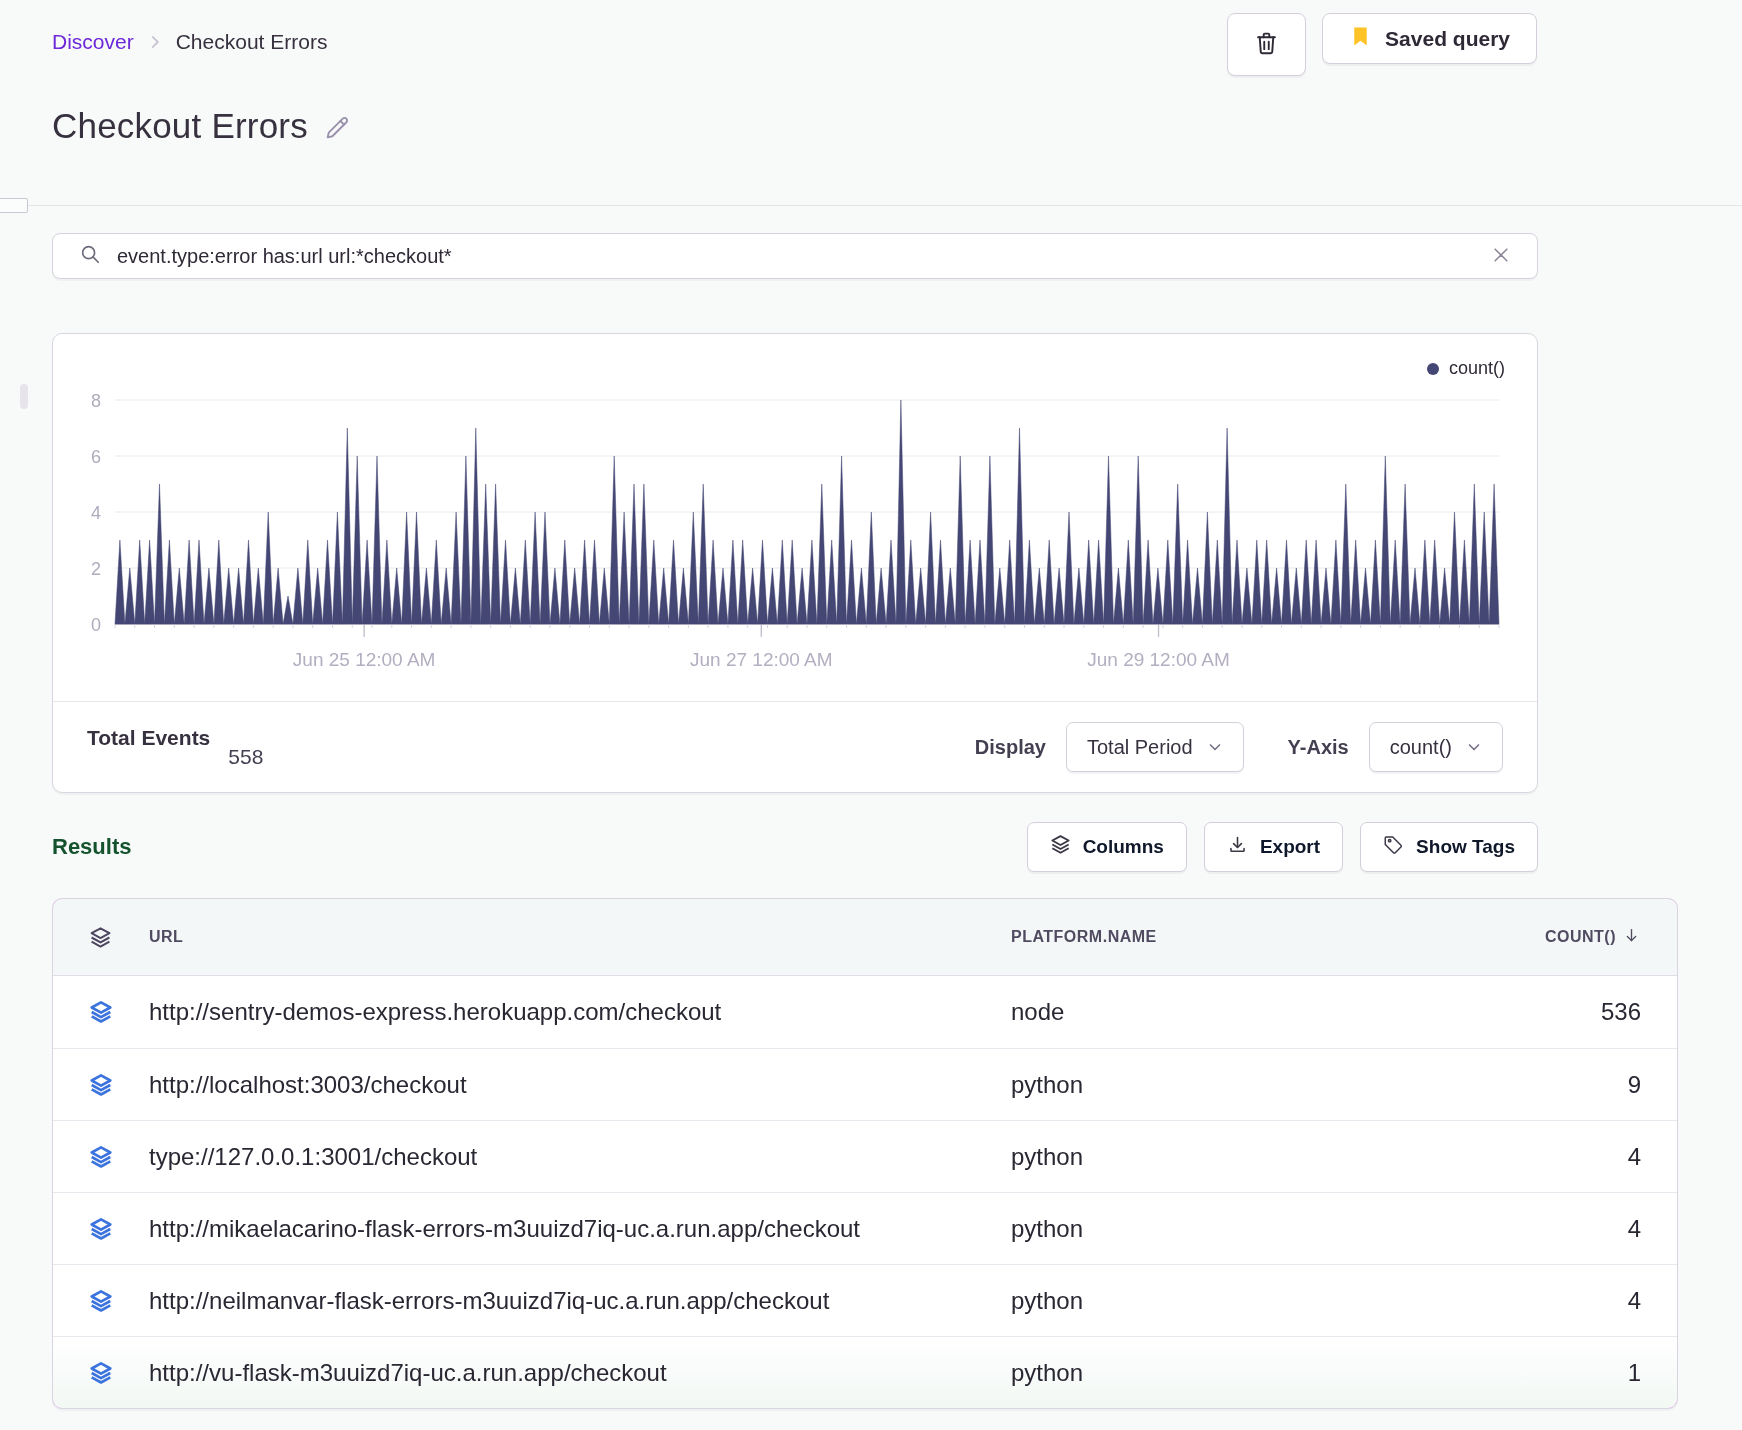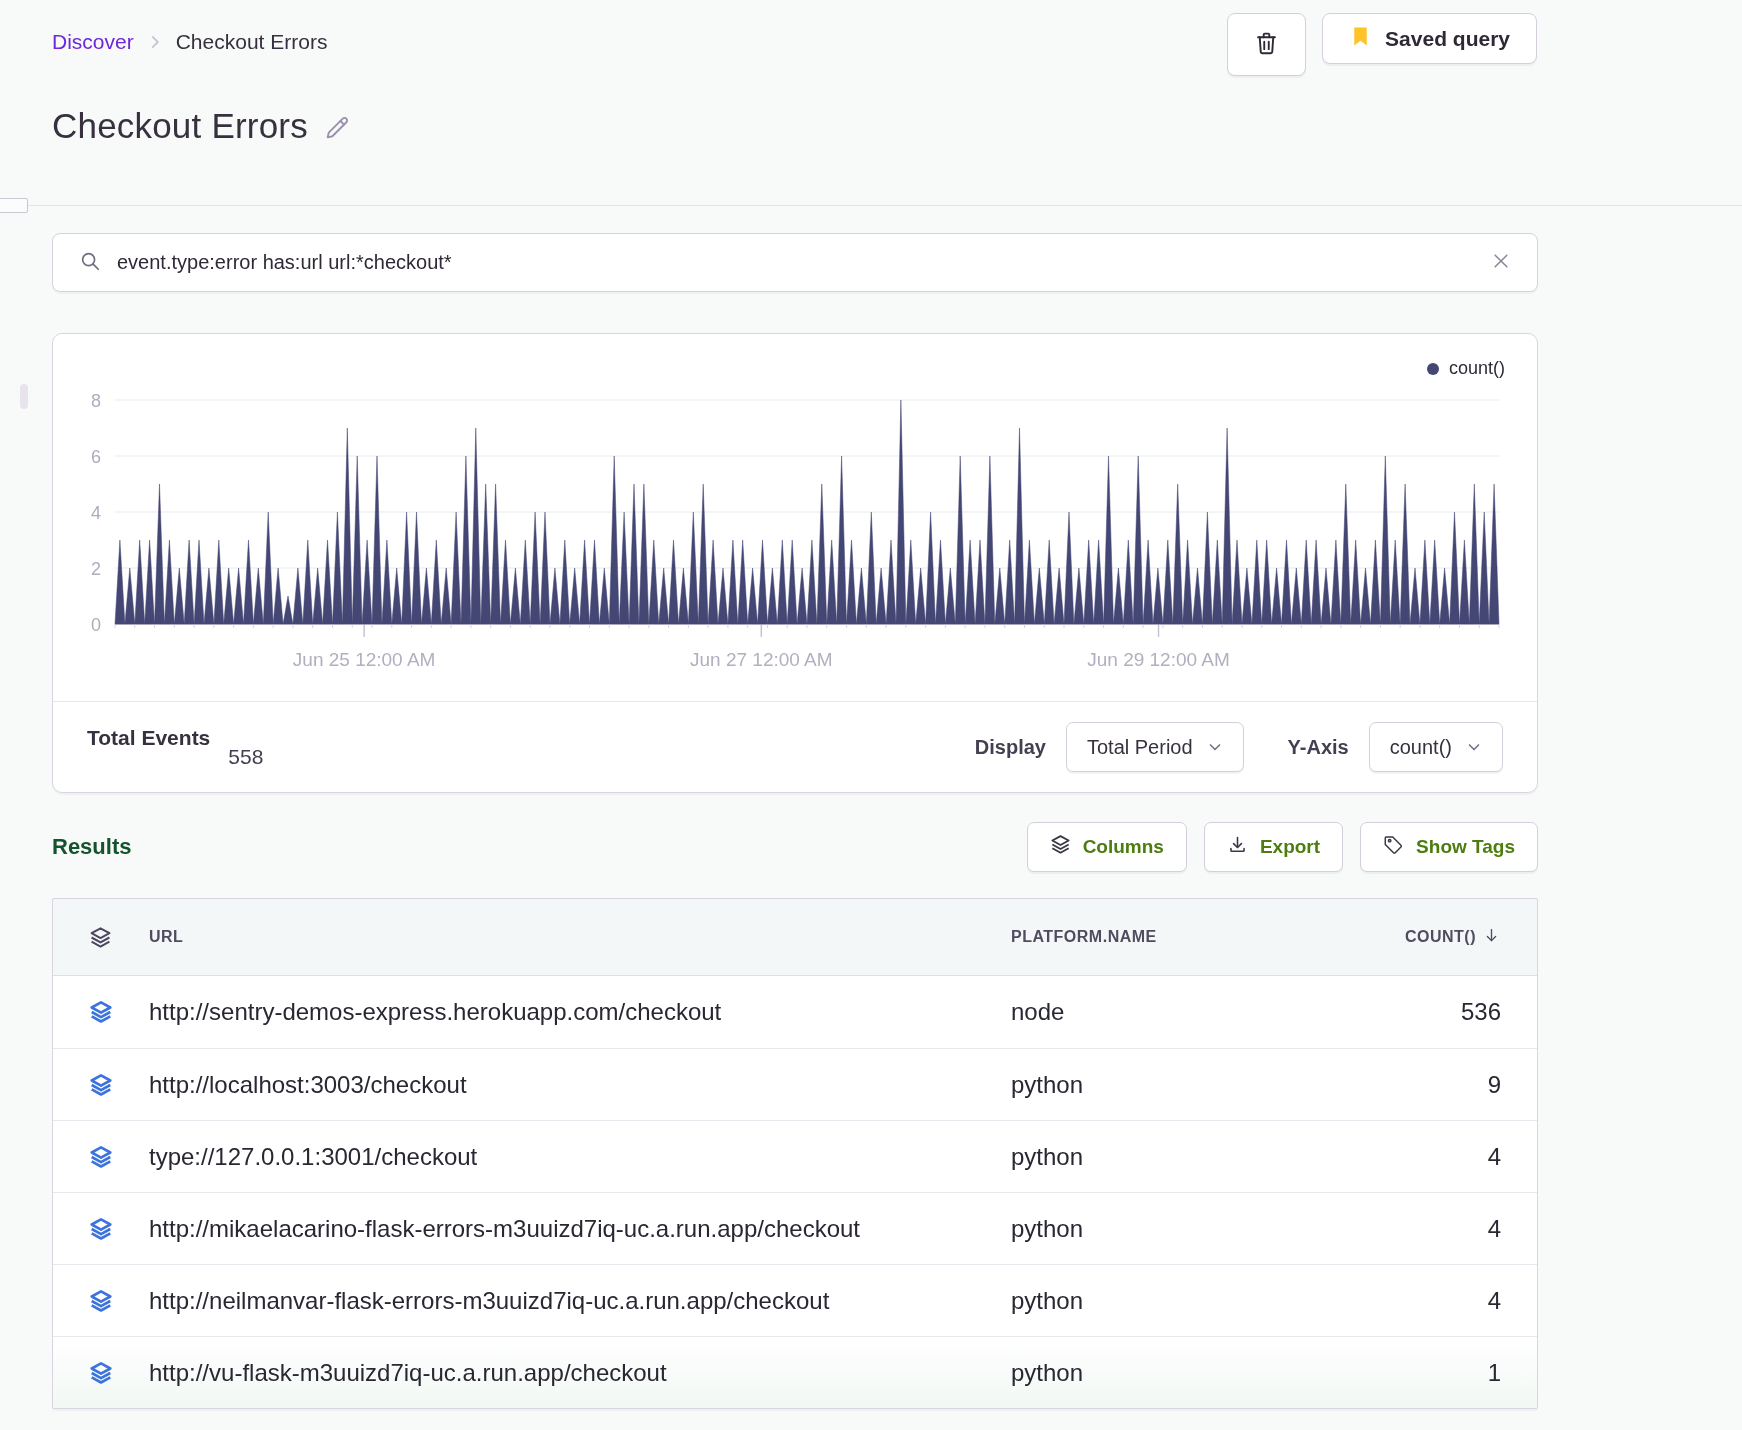--- a/index.html
+++ b/index.html
@@ -15,34 +15,34 @@
 
   
   .breadcrumb { position: absolute; top: 30px; left: 52px; display: flex; align-items: center; gap: 12px; font-size: 21px; }
   .crumb-link { color: #6d28d9; cursor: pointer; }
   .crumb-sep { display: inline-flex; color: #c9c4d3; }
   .crumb-current { color: #37313f; }
 
   .top-actions { position: absolute; top: 13px; right: 205px; display: flex; gap: 16px; }
   .btn { background: #fff; border: 1px solid #d4cfda; border-radius: 8px; cursor: pointer;
          display: inline-flex; align-items: center; justify-content: center;
-         box-shadow: 0 2px 0 rgba(54,45,89,0.06); color: #4d7c0f; }
+         box-shadow: 0 2px 0 rgba(54,45,89,0.06); color: #0f172a; }
   .icon-btn { width: 79px; height: 63px; }
   .saved-btn { height: 51px; padding: 0 26px; gap: 13px; font-size: 21px; font-weight: 700; color: #2f2936; }
 
   .page-title { position: absolute; top: 106px; left: 52px; display: flex; align-items: center; gap: 14px; }
   .page-title h1 { font-size: 35px; font-weight: 500; color: #37313f; letter-spacing: 0.2px; }
   .title-edit { background: none; border: none; cursor: pointer; color: #9a90ac; display: inline-flex; margin-top: 6px; }
 
   .page-divider { position: absolute; top: 205px; left: 0; width: 1742px; height: 1px; background: #e6e3ea; }
   .divider-handle { position: absolute; top: 198px; left: -8px; width: 36px; height: 15px; background: #fbfcfc; border: 1px solid #cbc6d2; border-radius: 2px; }
   .edge-pill { position: absolute; top: 384px; left: 20px; width: 8px; height: 25px; border-radius: 4px; background: #e7e4ec; }
 
   
-  .search-bar { position: absolute; top: 233px; left: 52px; width: 1486px; height: 59px;
+  .search-bar { position: absolute; top: 233px; left: 52px; width: 1486px; height: 46px;
                 background: #fff; border: 1px solid #d6d1dd; border-radius: 8px;
                 display: flex; align-items: center; padding: 0 26px; gap: 16px;
                 box-shadow: 0 2px 0 rgba(54,45,89,0.04); }
   .search-bar svg { flex: 0 0 auto; }
   .search-input { flex: 1; border: none; outline: none; font-size: 20px; color: #2f2936;
                   font-family: "Liberation Sans", "DejaVu Sans", sans-serif; background: transparent; }
   .search-clear { background: none; border: none; cursor: pointer; color: #8b8496; display: inline-flex; }
 
   
   .chart-card { position: absolute; top: 333px; left: 52px; width: 1486px; height: 460px;
@@ -67,22 +67,22 @@
   .footer-controls .gap-wide { width: 4px; }
 
   
   .results-row { position: absolute; top: 822px; left: 52px; width: 1486px; display: flex; align-items: center; }
   .results-row h2 { font-size: 22px; font-weight: 700; color: #14532d; }
   .results-actions { margin-left: auto; display: flex; gap: 17px; }
   .small-btn { height: 50px; padding: 0 22px; gap: 12px; font-size: 19px; font-weight: 700; border-radius: 7px; }
   .small-btn svg { color: #3c3744; }
 
   
-  .table-card { position: absolute; top: 898px; left: 52px; width: 1486px;
-                background: #f0abfc; border: 1px solid #d9d5e0; border-radius: 2px; overflow: hidden;
+  .table-card { position: absolute; top: 898px; left: 52px; width: 1626px;
+                background: #f0abfc; border: 1px solid #d9d5e0; border-radius: 10px; overflow: hidden;
                 box-shadow: 0 2px 0 rgba(54,45,89,0.04); }
   .t-head { display: grid; grid-template-columns: 60px 862px 1fr 170px; align-items: center;
             height: 77px; background: #f3f7f7; border-bottom: 1px solid #e2dee7;
             padding: 0 36px; color: #514b61; font-size: 16px; font-weight: 700; letter-spacing: 0.5px; }
   .t-head .h-icon { display: inline-flex; color: #4c4661; }
   .h-count { text-align: right; display: flex; justify-content: flex-end; align-items: center; gap: 6px; }
   .t-row { display: grid; grid-template-columns: 60px 862px 1fr 170px; align-items: center;
            height: 72px; padding: 0 36px; border-top: 1px solid #eae7ee; font-size: 24px; color: #2a2733;
            background: #fff; cursor: pointer; }
   .t-row:first-child { border-top: none; }

